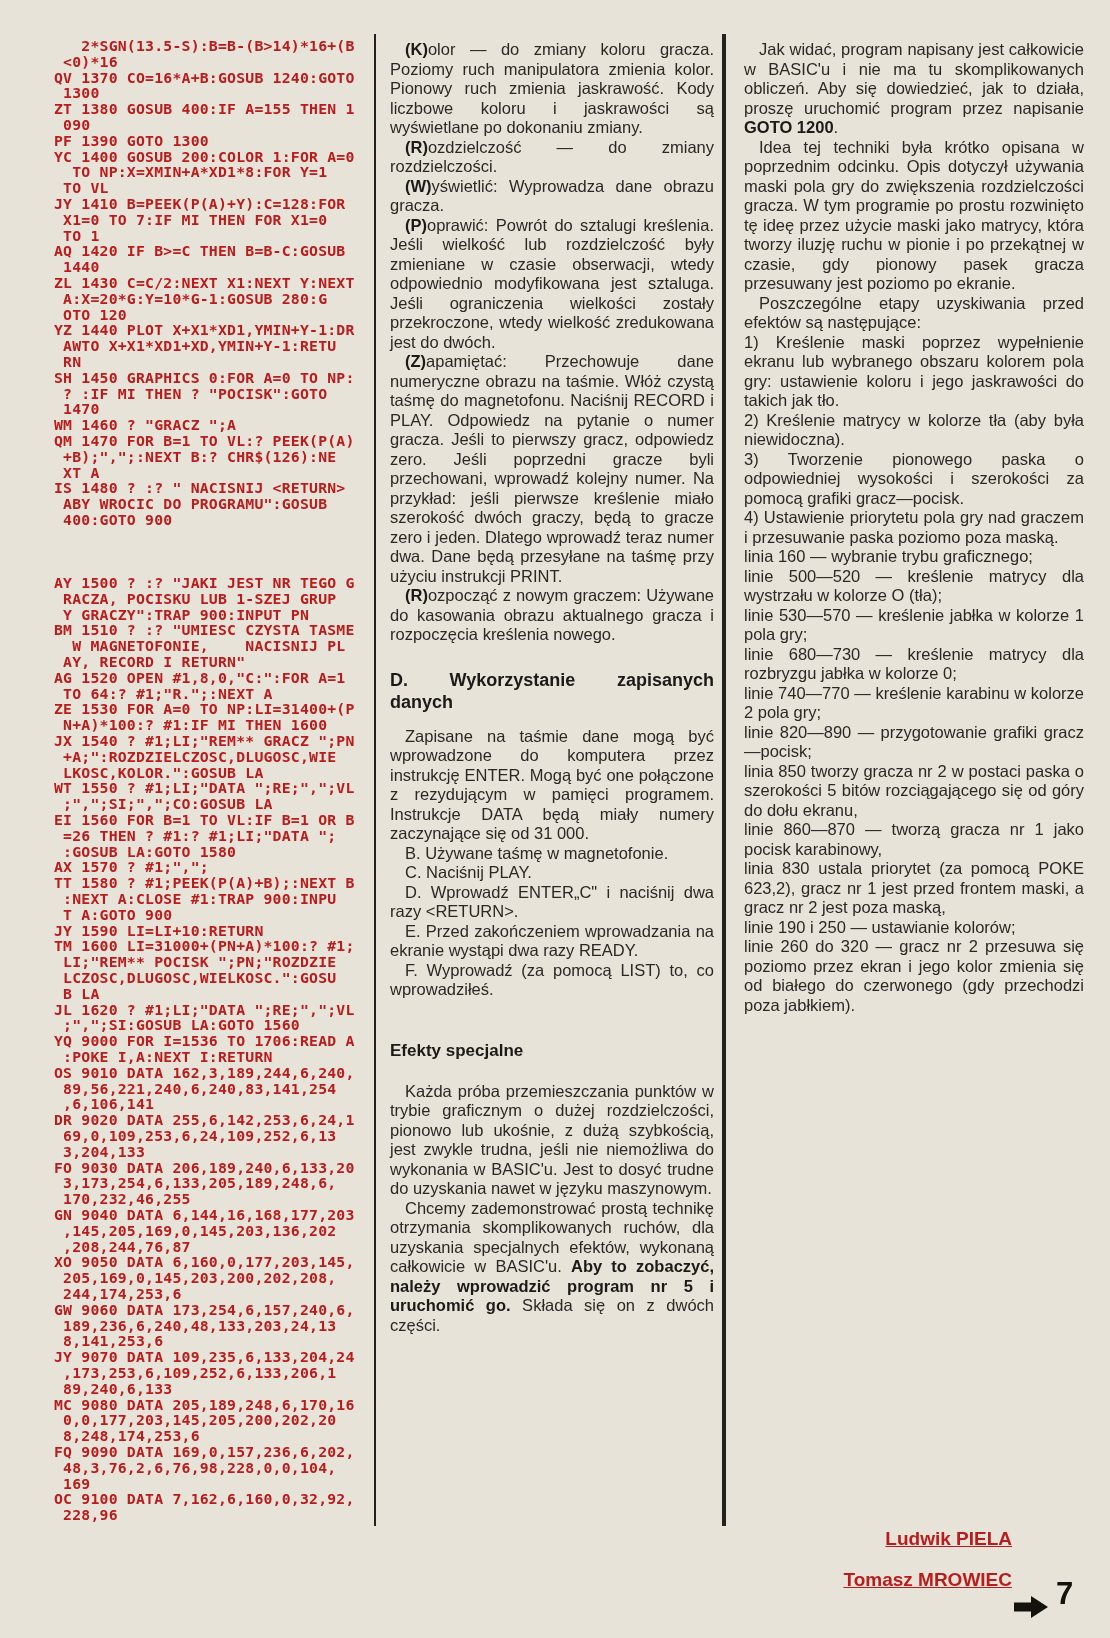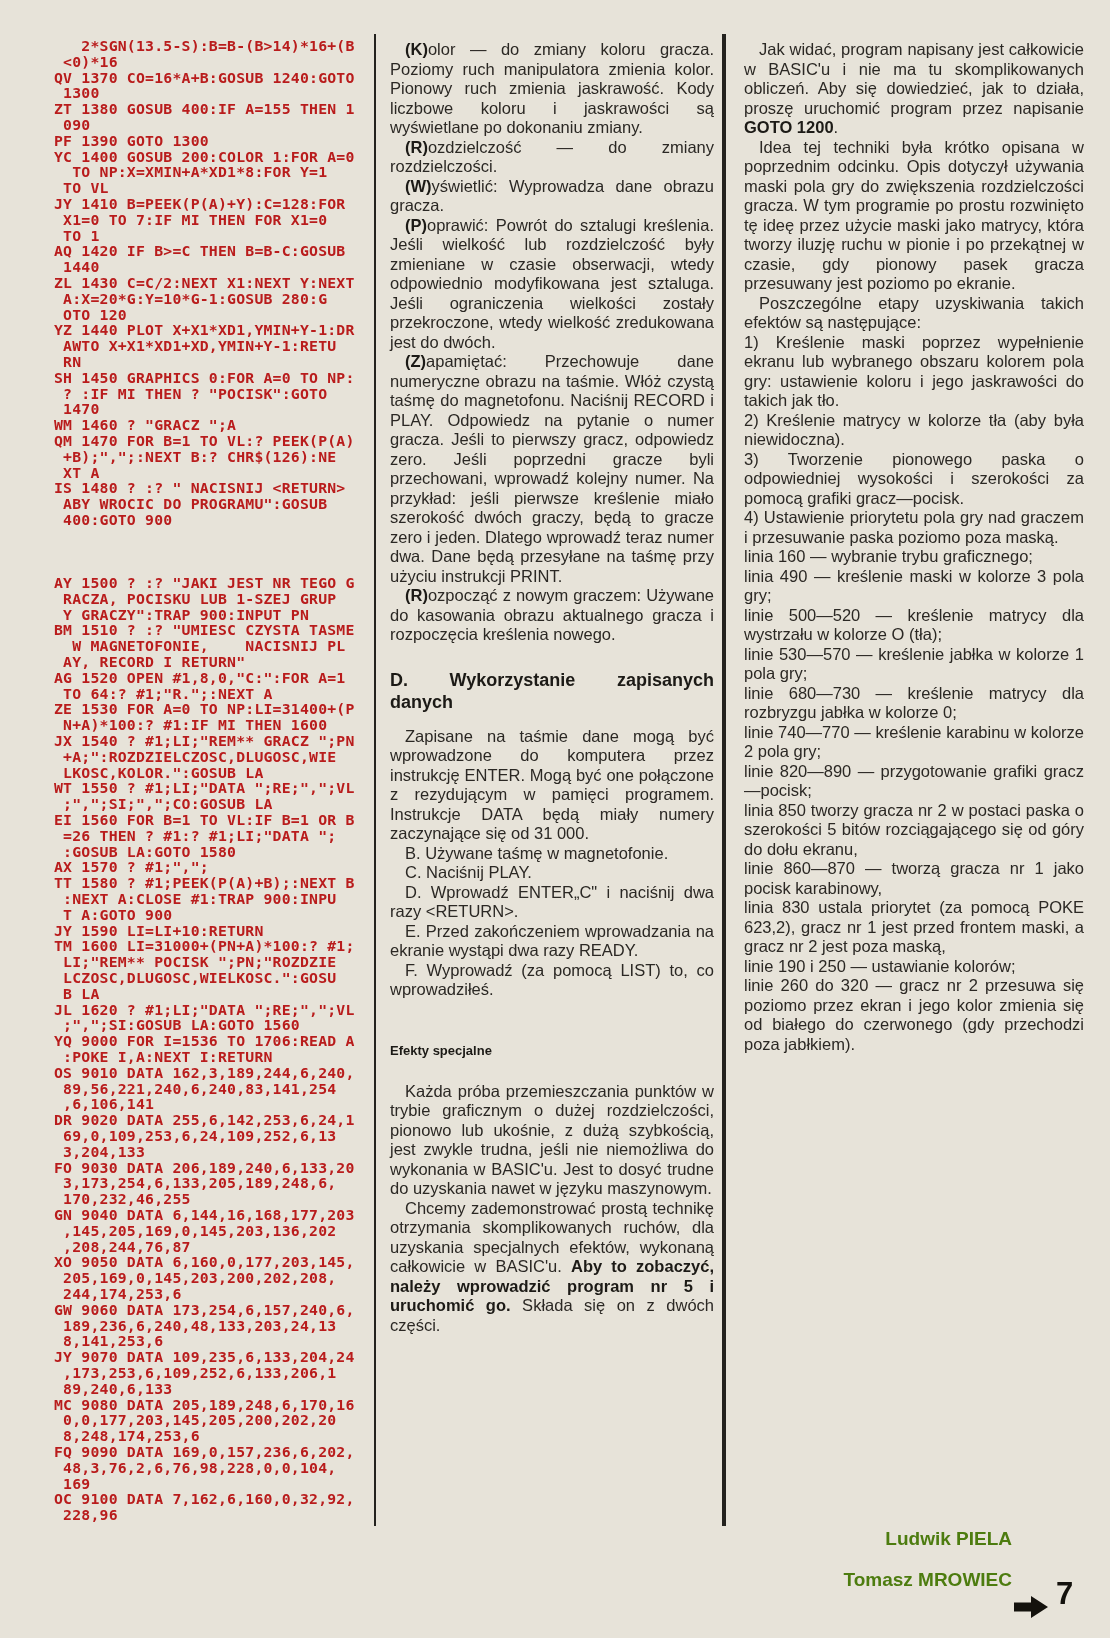--- a/index.html
+++ b/index.html
@@ -23,24 +23,24 @@
   
   .col { position:absolute; top:40px; font-size:16.5px; line-height:19.5px; }
   .mid   { left:390px; width:324px; }
   .right { left:744px; width:340px; }
   .p    { text-align:justify; }
   .ind  { text-indent:15px; }
   .bold { font-weight:bold; color:#1c1a16; }
   .h  { font-weight:bold; font-size:18px; line-height:22px; color:#1c1a16; }
   .hjust { text-align:justify; text-align-last:justify; margin-top:24px; }
   .hcont { margin-bottom:14px; }
-  .h2 { font-weight:bold; font-size:13px; line-height:22px; color:#1c1a16; margin:40px 0 20px; }
+  .h2 { font-weight:bold; font-size:17px; line-height:22px; color:#1c1a16; margin:40px 0 20px; }
   
   .sigs { position:absolute; right:98px; top:1528px; text-align:right;
-          font-weight:bold; font-size:19px; color:#4d7c0f; }
+          font-weight:bold; font-size:19px; color:#b91c1c;text-decoration:underline; }
   .sigs .sig { margin-bottom:19px; }
   .arrow { position:absolute; left:1014px; top:1596px; width:34px; height:22px; }
   .pagenum { position:absolute; left:1056px; top:1576px;
              font-size:31px; font-weight:bold; color:#14120d; }
 </style>
 </head>
 <body>
 
 <div class="page">
 
@@ -158,27 +158,26 @@
       <div class="p ind"><span>E. Przed zakończeniem wprowadzania na ekranie wystąpi dwa razy READY.</span></div>
       <div class="p ind"><span>F. Wyprowadź (za pomocą LIST) to, co wprowadziłeś.</span></div>
       <div class="h2"><span class="bold">Efekty specjalne</span></div>
       <div class="p ind"><span>Każda próba przemieszczania punktów w trybie graficznym o dużej rozdzielczości, pionowo lub ukośnie, z dużą szybkością, jest zwykle trudna, jeśli nie niemożliwa do wykonania w BASIC'u. Jest to dosyć trudne do uzyskania nawet w języku maszynowym.</span></div>
       <div class="p ind"><span>Chcemy zademonstrować prostą technikę otrzymania skomplikowanych ruchów, dla uzyskania specjalnych efektów, wykonaną całkowicie w BASIC'u. </span><span class="bold">Aby to zobaczyć, należy wprowadzić program nr 5 i uruchomić go.</span><span> Składa się on z dwóch części.</span></div>
     </div>
 
   <div class="col right">
       <div class="p ind"><span>Jak widać, program napisany jest całkowicie w BASIC'u i nie ma tu skomplikowanych obliczeń. Aby się dowiedzieć, jak to działa, proszę uruchomić program przez napisanie </span><span class="bold">GOTO 1200</span><span>.</span></div>
       <div class="p ind"><span>Idea tej techniki była krótko opisana w poprzednim odcinku. Opis dotyczył używania maski pola gry do zwiększenia rozdzielczości gracza. W tym programie po prostu rozwinięto tę ideę przez użycie maski jako matrycy, która tworzy iluzję ruchu w pionie i po przekątnej w czasie, gdy pionowy pasek gracza przesuwany jest poziomo po ekranie.</span></div>
-      <div class="p ind"><span>Poszczególne etapy uzyskiwania takich efektów są następujące:</span></div>
+      <div class="p ind"><span>Poszczególne etapy uzyskiwania przed efektów są następujące:</span></div>
       <div class="p"><span>1) Kreślenie maski poprzez wypełnienie ekranu lub wybranego obszaru kolorem pola gry: ustawienie koloru i jego jaskrawości do takich jak tło.</span></div>
       <div class="p"><span>2) Kreślenie matrycy w kolorze tła (aby była niewidoczna).</span></div>
       <div class="p"><span>3) Tworzenie pionowego paska o odpowiedniej wysokości i szerokości za pomocą grafiki gracz—pocisk.</span></div>
       <div class="p"><span>4) Ustawienie priorytetu pola gry nad graczem i przesuwanie paska poziomo poza maską.</span></div>
       <div class="p"><span>linia 160 — wybranie trybu graficznego;</span></div>
-      <div class="p"><span>linia 490 — kreślenie maski w kolorze 3 pola gry;</span></div>
       <div class="p"><span>linie 500—520 — kreślenie matrycy dla wystrzału w kolorze O (tła);</span></div>
       <div class="p"><span>linie 530—570 — kreślenie jabłka w kolorze 1 pola gry;</span></div>
       <div class="p"><span>linie 680—730 — kreślenie matrycy dla rozbryzgu jabłka w kolorze 0;</span></div>
       <div class="p"><span>linie 740—770 — kreślenie karabinu w kolorze 2 pola gry;</span></div>
       <div class="p"><span>linie 820—890 — przygotowanie grafiki gracz—pocisk;</span></div>
       <div class="p"><span>linia 850 tworzy gracza nr 2 w postaci paska o szerokości 5 bitów rozciągającego się od góry do dołu ekranu,</span></div>
       <div class="p"><span>linie 860—870 — tworzą gracza nr 1 jako pocisk karabinowy,</span></div>
       <div class="p"><span>linia 830 ustala priorytet (za pomocą POKE 623,2), gracz nr 1 jest przed frontem maski, a gracz nr 2 jest poza maską,</span></div>
       <div class="p"><span>linie 190 i 250 — ustawianie kolorów;</span></div>
       <div class="p"><span>linie 260 do 320 — gracz nr 2 przesuwa się poziomo przez ekran i jego kolor zmienia się od białego do czerwonego (gdy przechodzi poza jabłkiem).</span></div>

